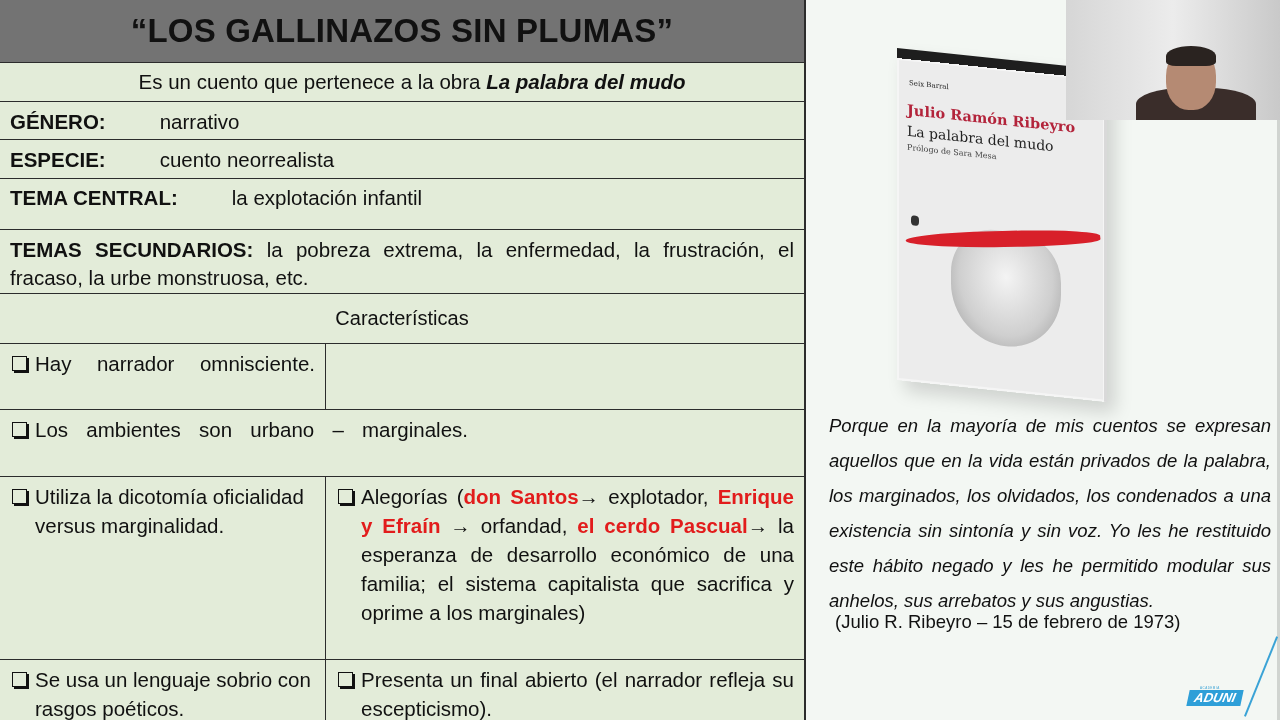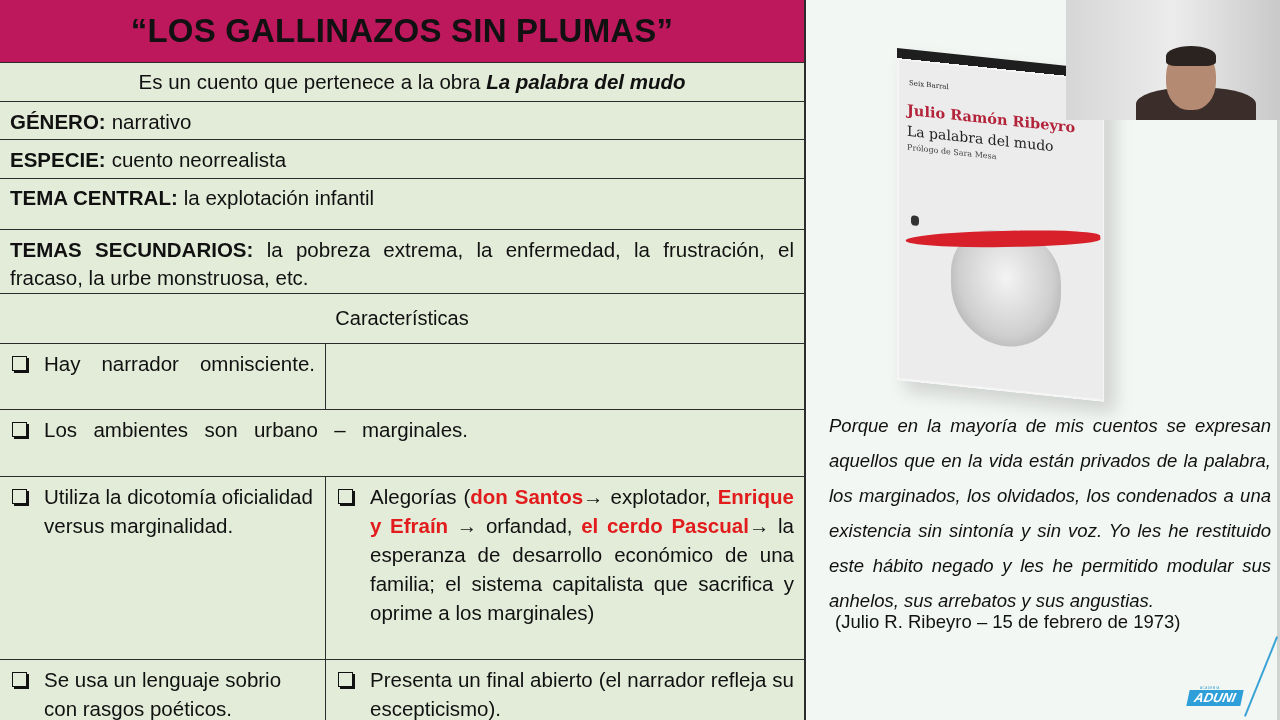--- a/index.html
+++ b/index.html
@@ -1,36 +1,36 @@
 <!DOCTYPE html>
 <html><head>
 <meta charset="utf-8">
 <style>
   * { box-sizing: border-box; margin: 0; padding: 0; }
   html, body { width: 1280px; height: 720px; overflow: hidden; background: #f4f7f4; }
   body { position: relative; font-family: "Liberation Sans", sans-serif; color: #111; }
 
   .left { position: absolute; left: 0; top: 0; width: 806px; height: 720px; background: #e3ecd9; border-right: 2px solid #2c2c2c; }
   .row { position: absolute; left: 0; width: 804px; border-bottom: 1.5px solid #2c2c2c; }
-  .title-row { top: 0; height: 63px; background: #be185d; display: flex; align-items: center; justify-content: center; }
+  .title-row { top: 0; height: 63px; background: #737373; display: flex; align-items: center; justify-content: center; }
   .title { font-size: 33px; font-weight: bold; letter-spacing: 0.2px; }
   .sub-row { top: 63px; height: 39px; display: flex; align-items: center; justify-content: center; font-size: 20.5px; padding-left: 20px; }
   .sub-row b { font-style: italic; }
-  .field-row { display: flex; align-items: flex-start; padding: 8px 10px 0 10px; font-size: 20.5px; }
+  .field-row { display: flex; align-items: flex-start; padding: 8px 10px 0 10px; font-size: 20.5px; gap: 48px; }
   .field-row .k { font-weight: bold; margin-right: 6px; }
   .r-genero { top: 102px; height: 38px; }
   .r-especie { top: 140px; height: 39px; }
   .r-tema { top: 179px; height: 51px; padding-top: 7px; }
   .r-temas2 { top: 230px; height: 64px; padding: 6px 10px 0 10px; display: block; text-align: justify; line-height: 28px; font-size: 20.5px; }
   .r-temas2 .k { font-weight: bold; }
   .r-car { top: 294px; height: 50px; display: flex; align-items: center; justify-content: center; font-size: 20px; font-weight: normal; }
 
   .grid { position: absolute; left: 0; top: 344px; width: 804px; }
   .grow { display: flex; border-bottom: 1.5px solid #2c2c2c; }
-  .cell { position: relative; padding: 5px 10px 4px 44px; font-size: 20.5px; line-height: 29px; text-align: justify; }
+  .cell { position: relative; padding: 5px 10px 4px 35px; font-size: 20.5px; line-height: 29px; text-align: justify; }
   .cell.c1 { width: 326px; border-right: 1.5px solid #2c2c2c; }
   .cell.c2 { width: 478px; }
   .cell.left-align { text-align: left; }
   .cb { position: absolute; left: 12px; top: 12px; width: 15px; height: 15px; border: 1.5px solid #111; box-shadow: 2px 2px 0 #111; background: transparent; }
   .red { color: #e21c1c; font-weight: bold; }
   .justify-last { text-align-last: justify; }
 
   .right { position: absolute; left: 808px; top: 0; width: 472px; height: 720px; background: #f3f7f3; }
   .book { position: absolute; left: 897px; top: 48px; width: 210px; height: 332px; }
   .book-spine { position: absolute; left: 0; top: 0; width: 210px; height: 332px; background: linear-gradient(180deg,#1e1e1e 0,#1e1e1e 10px,#f5f5f5 10px); transform: skewY(6deg); transform-origin: 0 0; border-right: 3px solid #d9d9d9; box-shadow: 8px 10px 18px rgba(0,0,0,0.15); }

